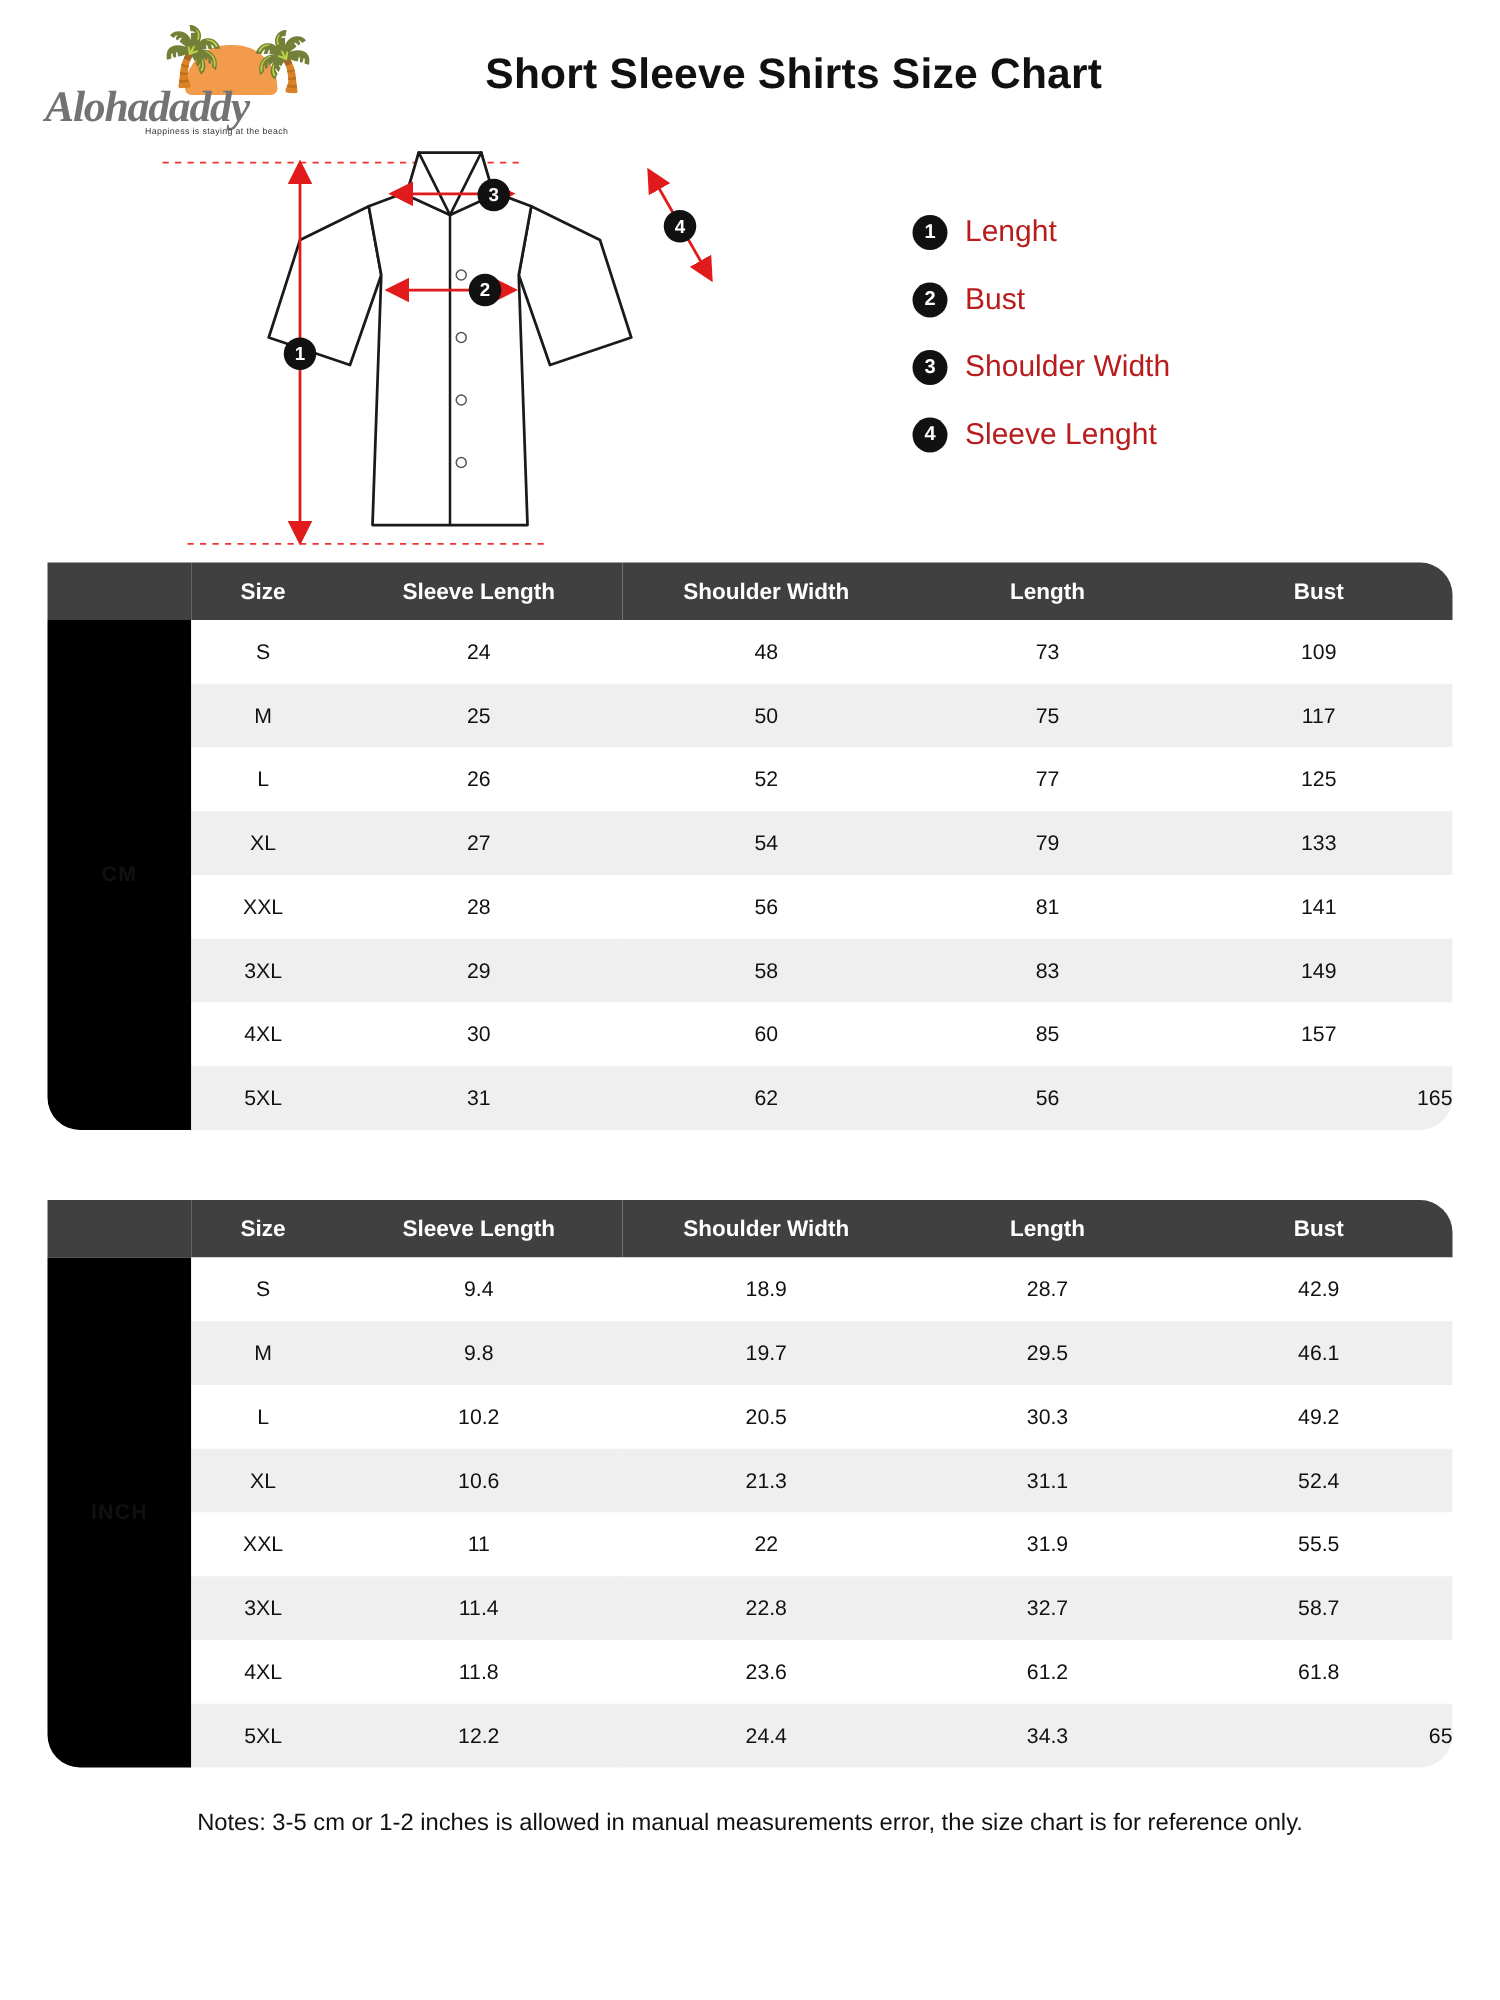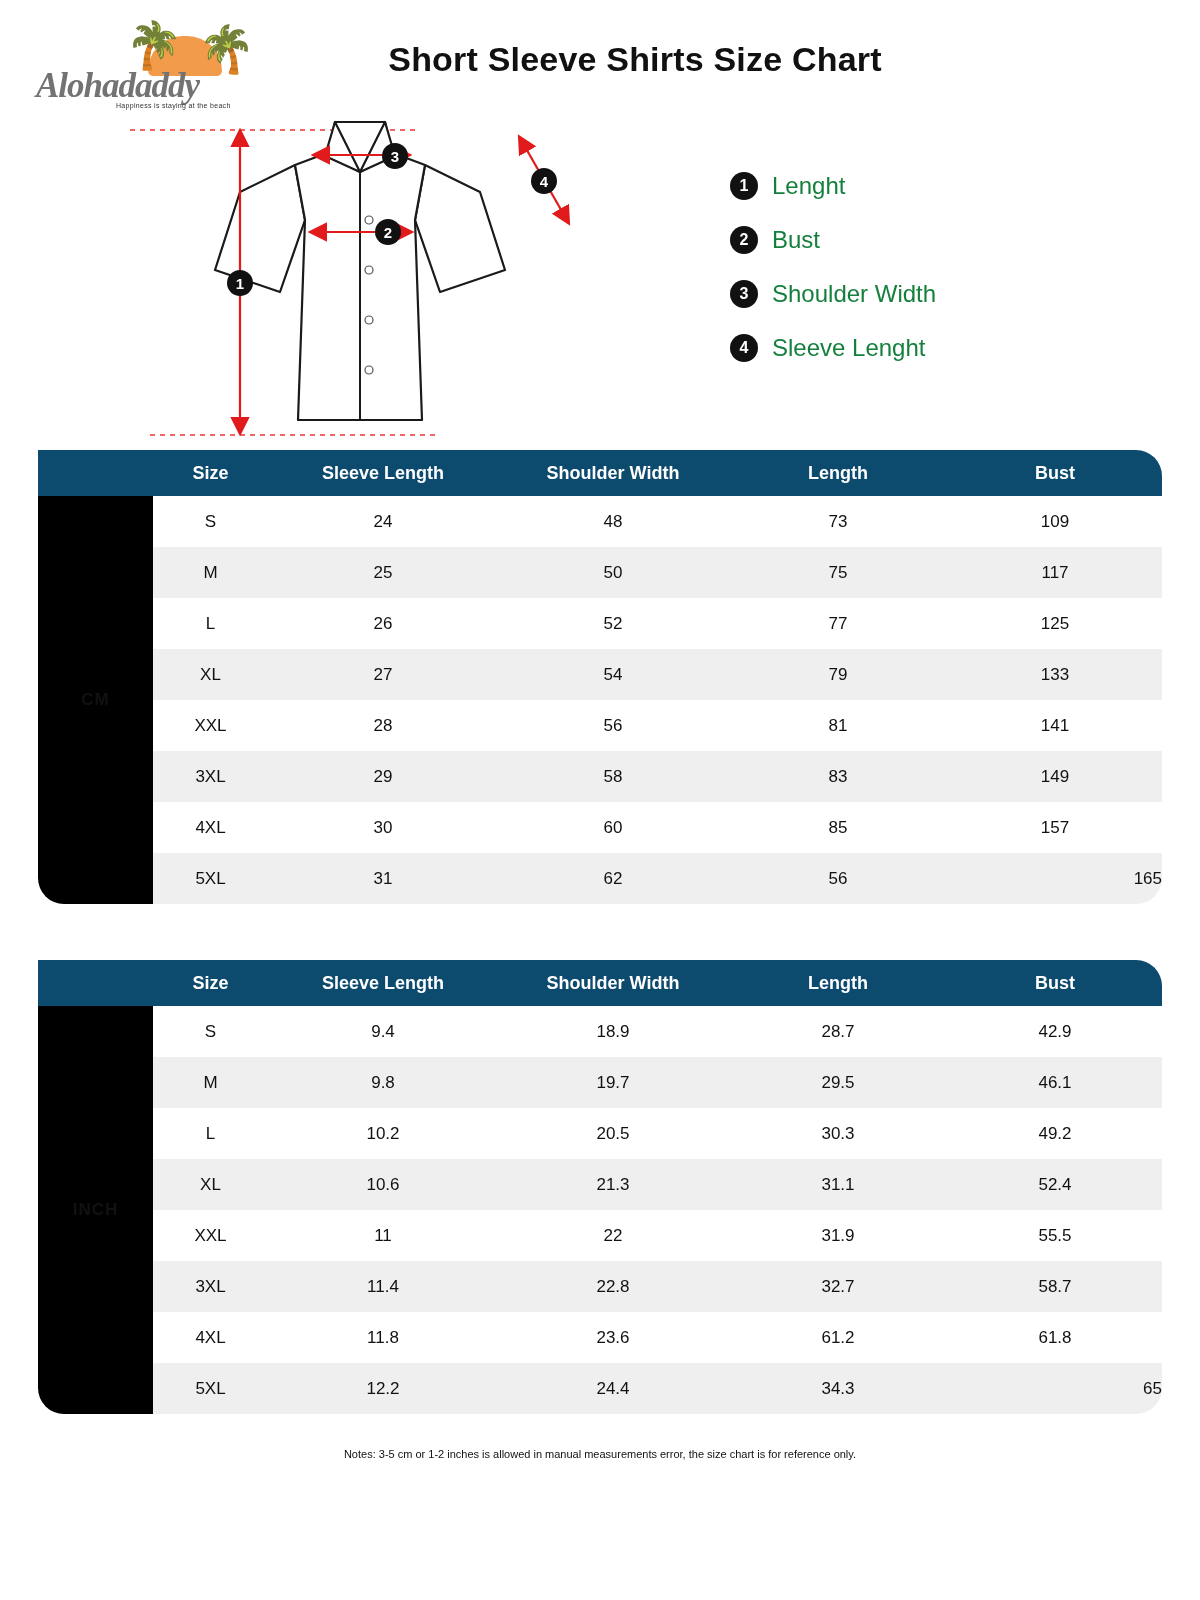--- a/index.html
+++ b/index.html
@@ -101,21 +101,21 @@
     font-size: 16px;
     font-weight: bold;
     display: flex;
     align-items: center;
     justify-content: center;
     flex: none;
     margin-right: 14px;
   }
   .legend-label {
     font-size: 24px;
-    color: #15803d;
+    color: #b91c1c;
   }
 
   .shirt-wrap {
     position: absolute;
     left: 120px;
     top: 0;
     width: 520px;
     height: 340px;
   }
   .badge {
@@ -145,21 +145,21 @@
   }
   table.size-table th,
   table.size-table td {
     text-align: center;
     font-size: 17px;
     color: #111;
     height: 51px;
     padding: 0;
   }
   table.size-table thead th {
-    background: #0c4a6e;
+    background: #404040;
     color: #fff;
     font-size: 18px;
     font-weight: bold;
     height: 46px;
   }
   thead th.corner {
     border-top-left-radius: 0;
   }
   thead tr th:last-child {
     border-top-right-radius: 26px;
@@ -183,21 +183,21 @@
   .col-size   { width: 115px; }
   .col-sleeve { width: 230px; }
   .col-shoulder { width: 230px; }
   .col-length { width: 220px; }
   .col-bust   { width: 214px; }
 
   .spacer { height: 56px; }
 
   .notes {
     text-align: center;
-    font-size: 11px;
+    font-size: 19px;
     color: #111;
     margin-top: 34px;
   }
 </style>
 </head>
 <body>
 
 <div class="header">
   <div class="brand">
     <div class="brand-sun"></div>

